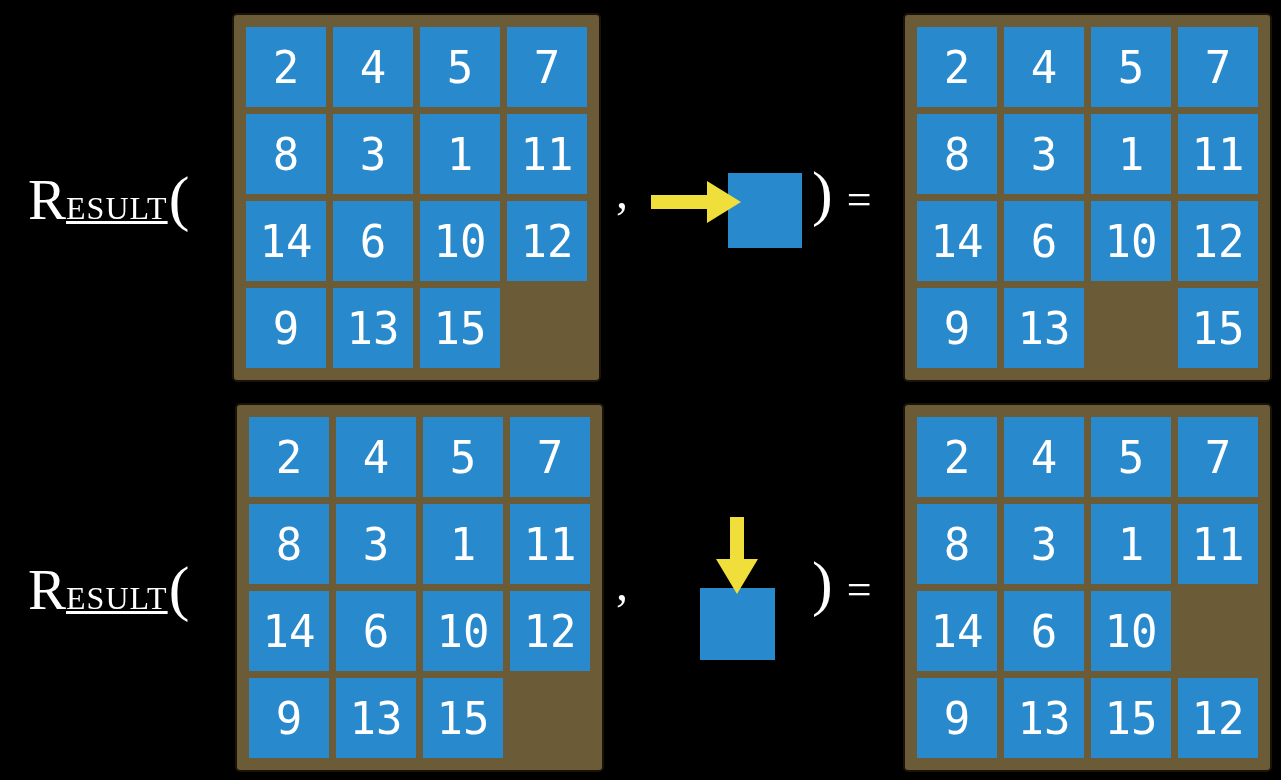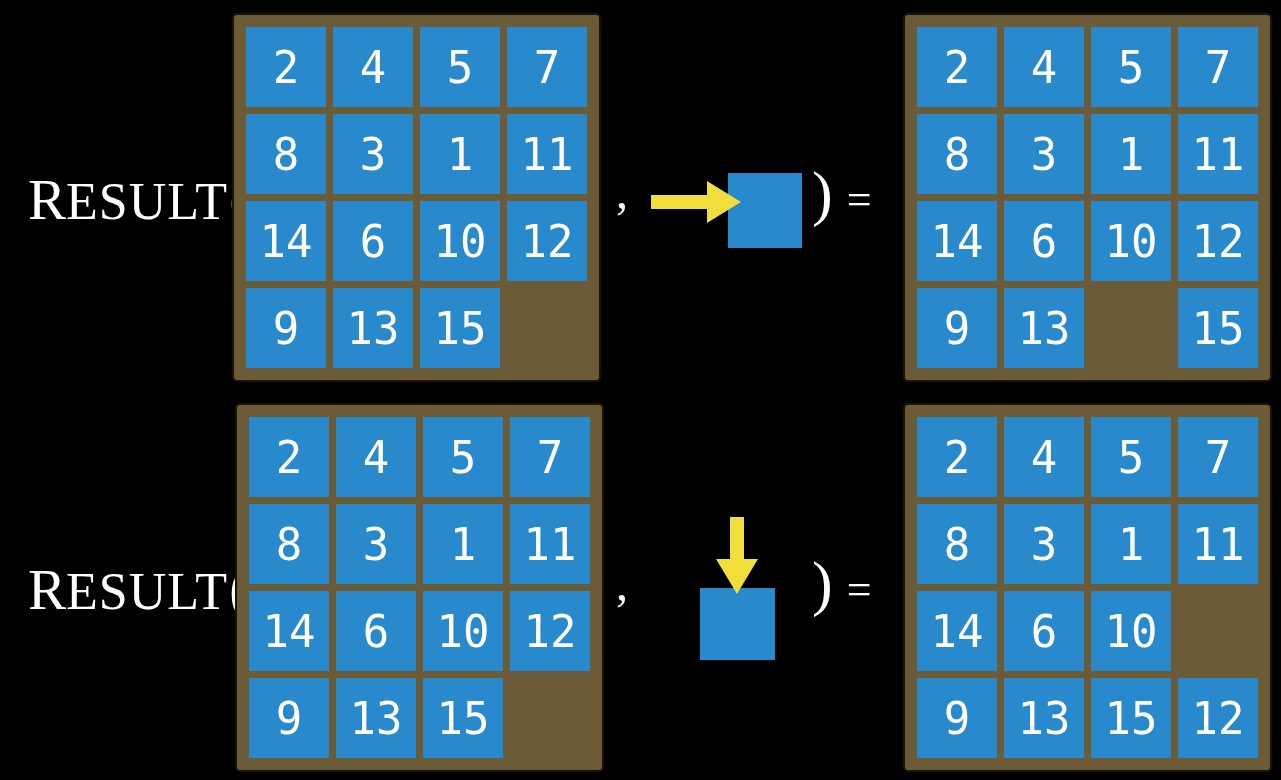--- a/index.html
+++ b/index.html
@@ -14,21 +14,21 @@
 
   
   .result-label {
     position: absolute;
     left: 28px;
     color: #ffffff;
     white-space: nowrap;
     line-height: 1;
   }
   .lbl-initial { font-size: 57px; }
-  .lbl-rest    { font-size: 52px; letter-spacing: 1px; }
+  .lbl-rest    { font-size: 32px; letter-spacing: 1px; text-decoration: underline; }
   .open-paren  { font-size: 62px; font-weight: 400; margin-left: 1px; }
 
   
   .comma {
     position: absolute;
     color: #ffffff;
     font-size: 48px;
     line-height: 1;
   }
   .close-group {

